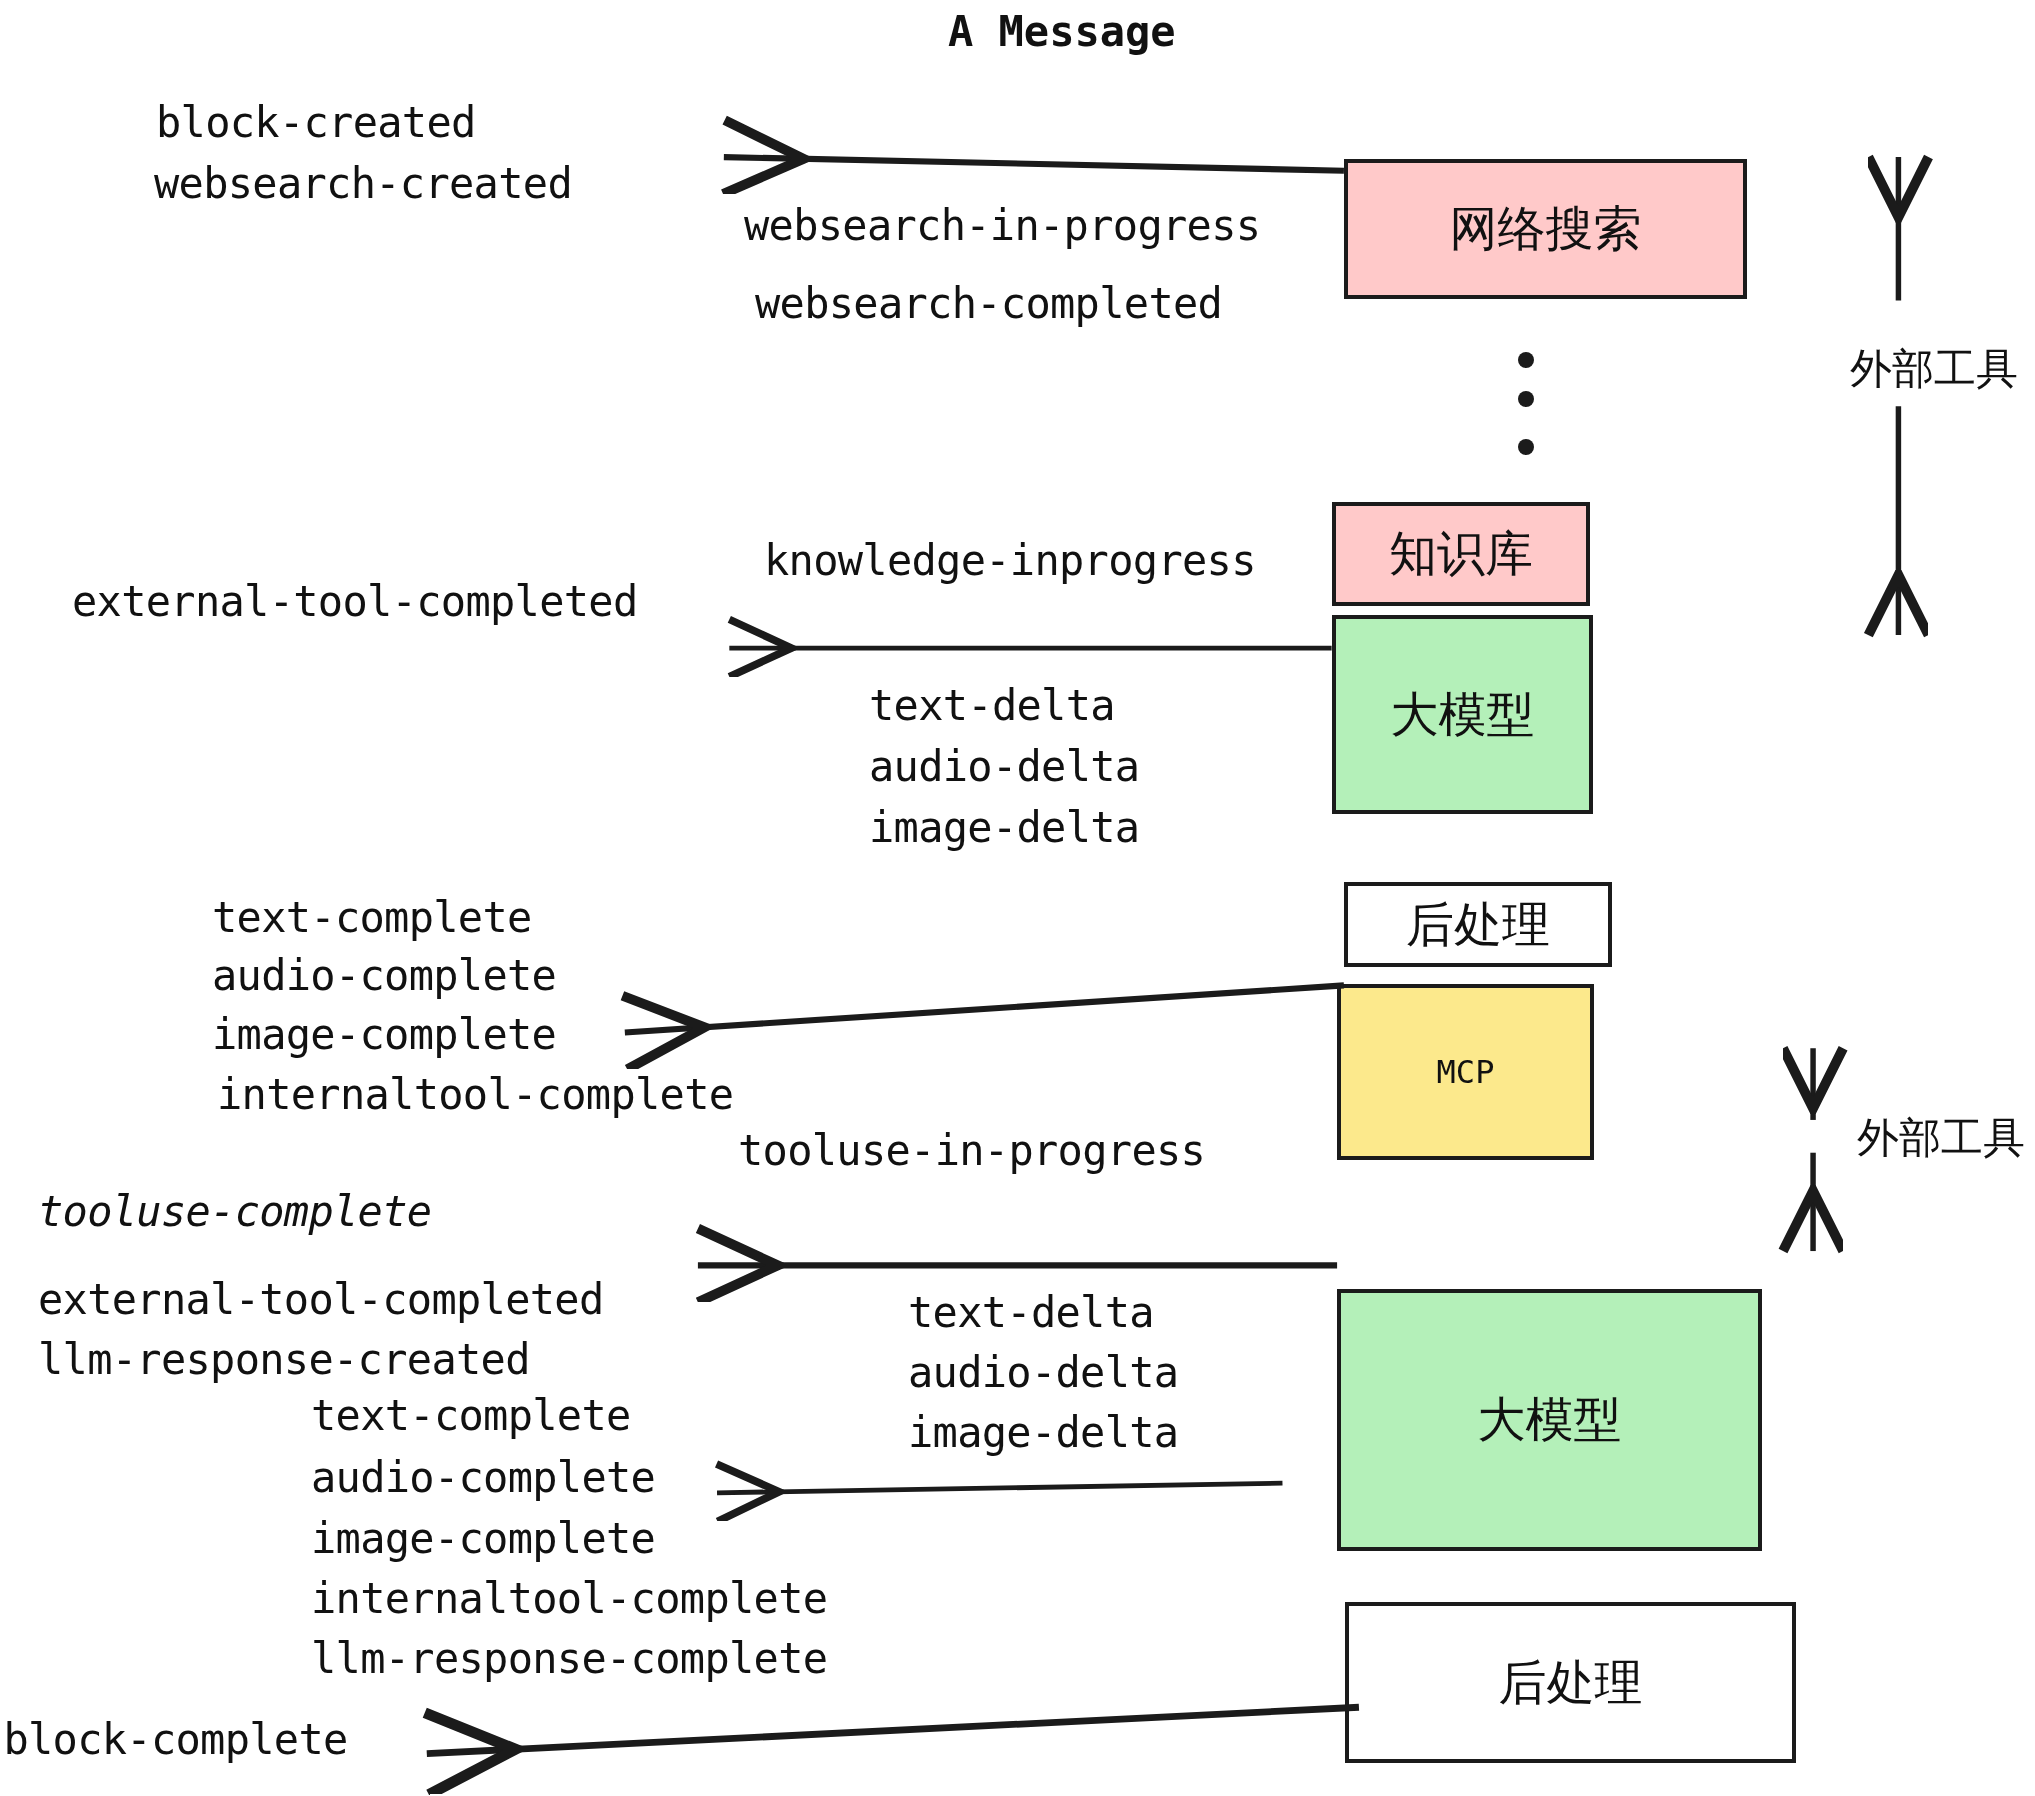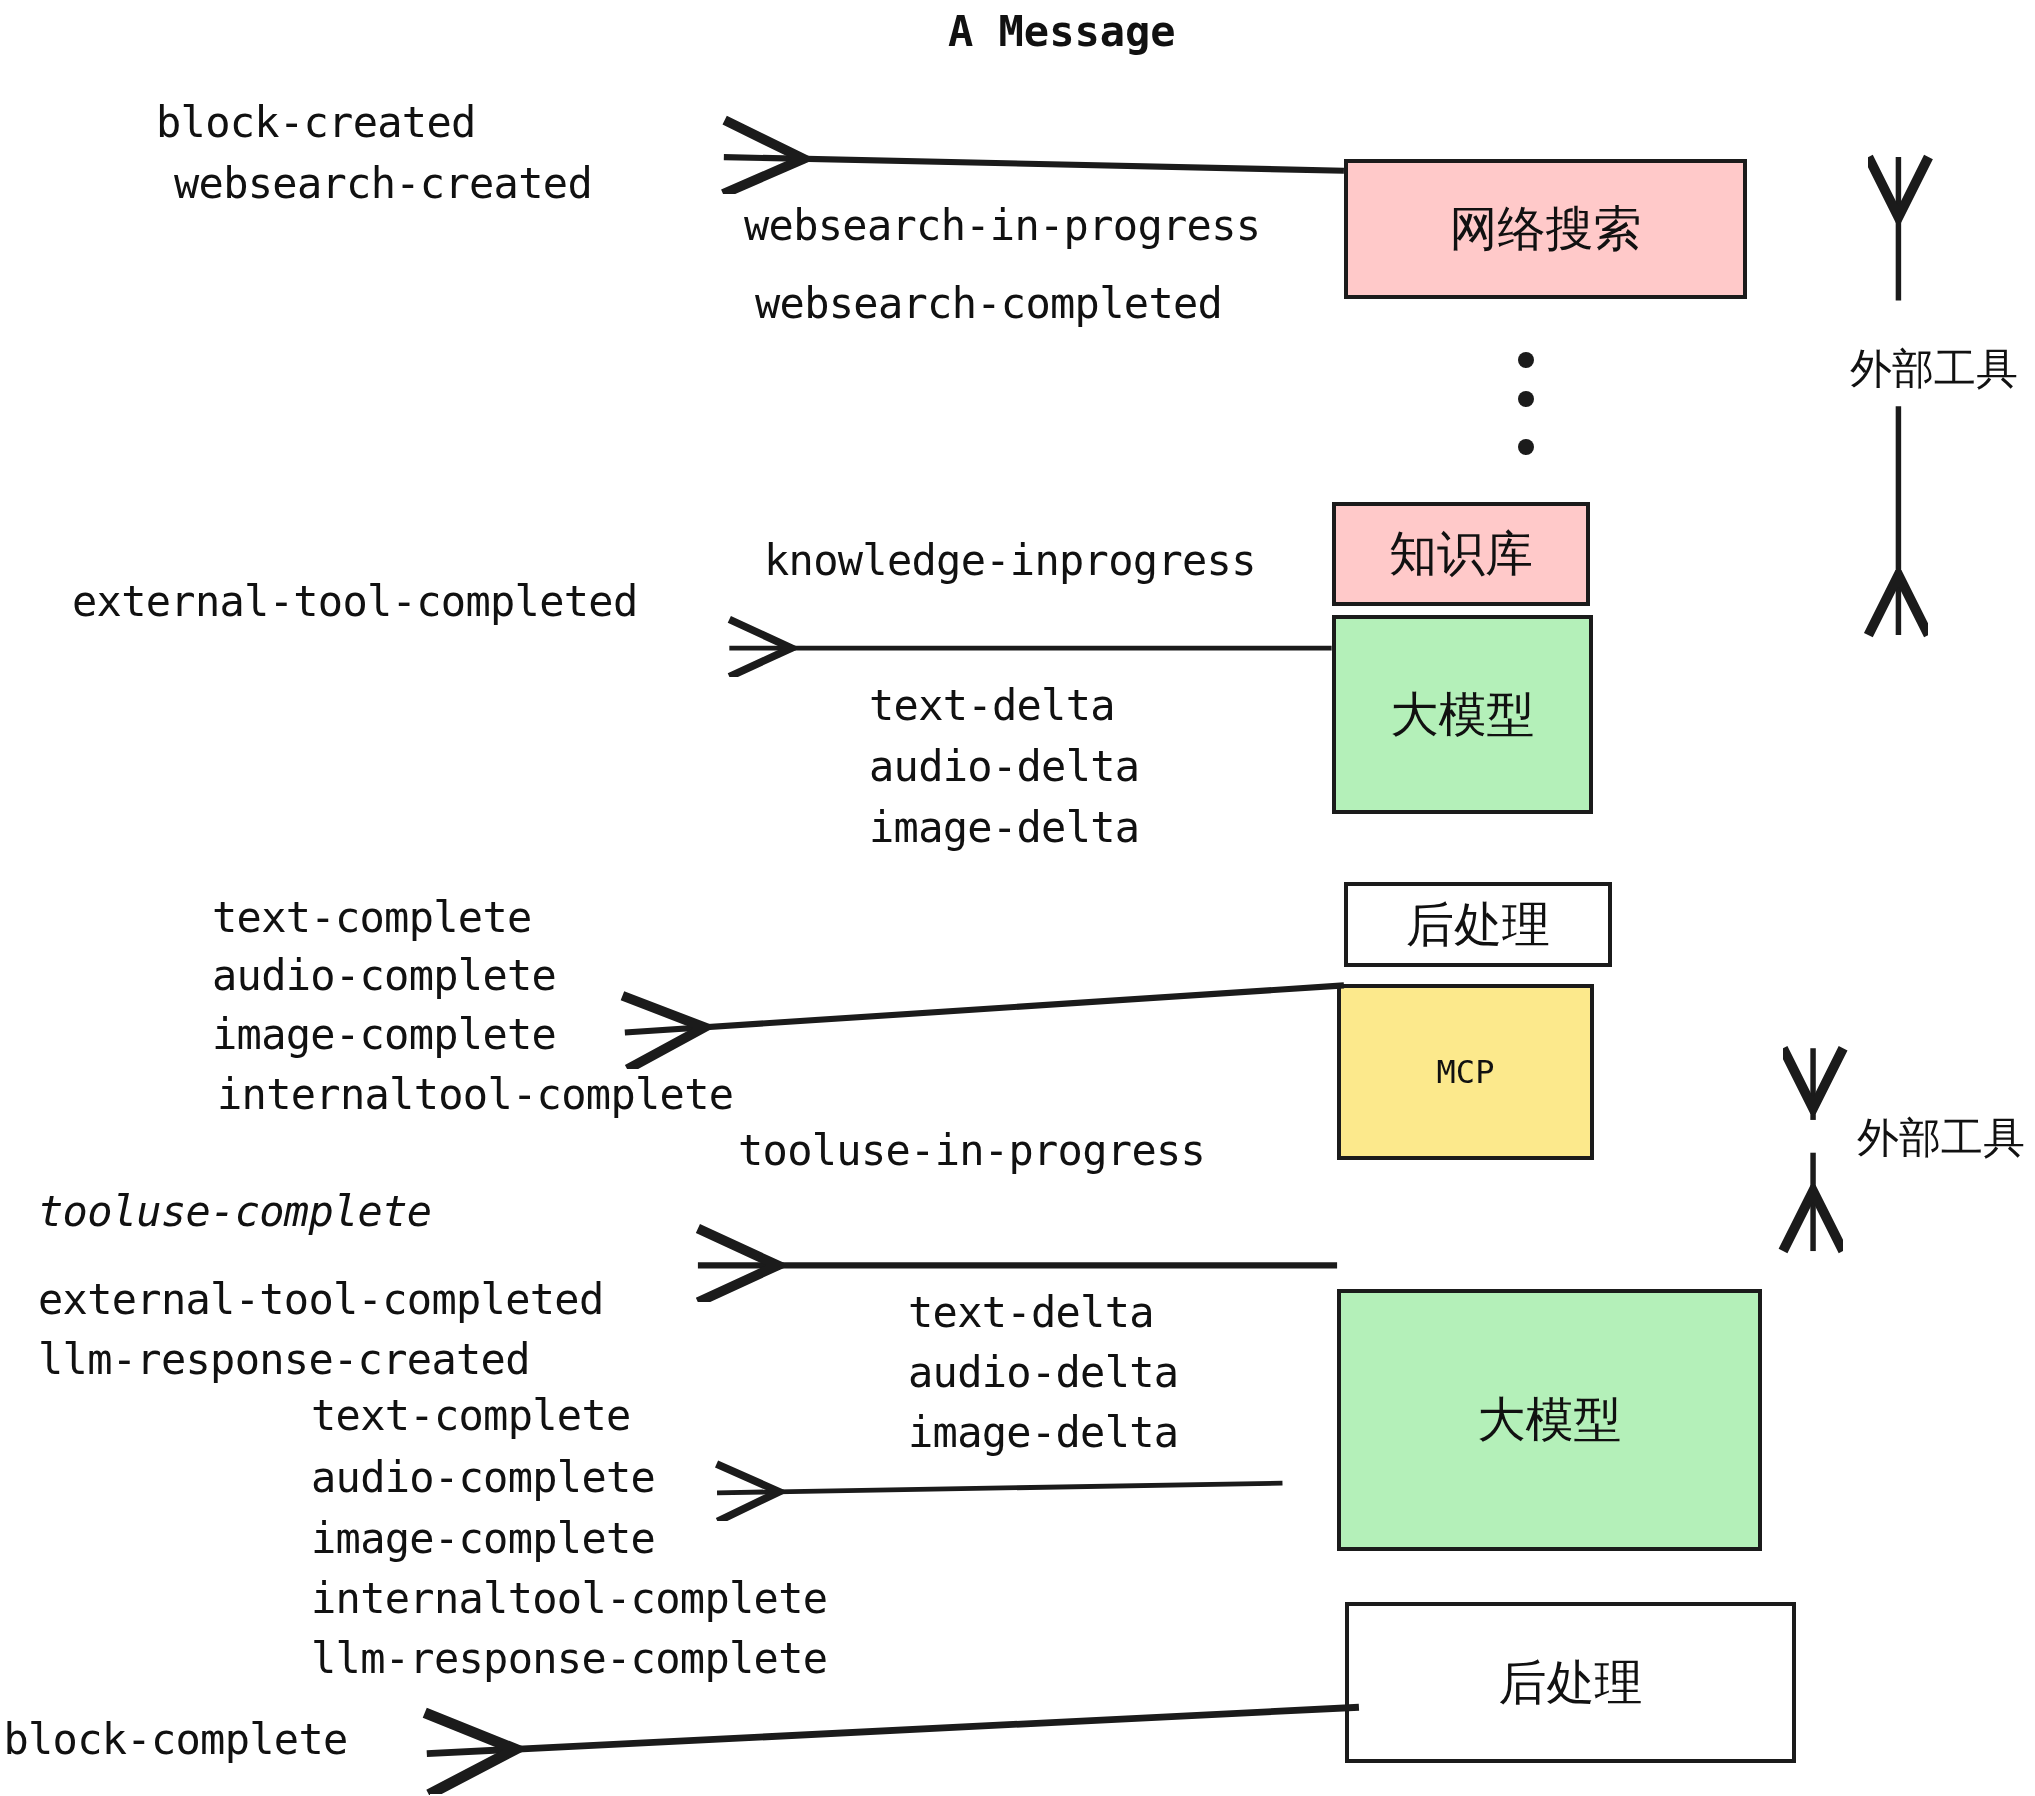--- a/index.html
+++ b/index.html
@@ -107,21 +107,21 @@
   </div>
 
   <div class="dot" style="left:1518px; top:352px;"></div>
   <div class="dot" style="left:1518px; top:391px;"></div>
   <div class="dot" style="left:1518px; top:439px;"></div>
 
   <div class="sidelabel" style="left:1837px; top:341px;">外部工具</div>
   <div class="sidelabel" style="left:1844px; top:1110px;">外部工具</div>
 
   <div class="lbl" style="left:156px;  top:102px;">block-created</div>
-  <div class="lbl" style="left:154px;  top:163px;margin-left:20px;">websearch-created</div>
+  <div class="lbl" style="left:154px;  top:163px;">websearch-created</div>
   <div class="lbl" style="left:744px; top:205px;text-align:center;">websearch-in-progress</div>
   <div class="lbl" style="left:755px; top:283px;">websearch-completed</div>
 
   <div class="lbl" style="left:764px; top:540px;">knowledge-inprogress</div>
   <div class="lbl" style="left:72px; top:581px;">external-tool-completed</div>
 
   <div class="lbl" style="left:869px; top:685px;">text-delta</div>
   <div class="lbl" style="left:869px; top:746px;">audio-delta</div>
   <div class="lbl" style="left:869px; top:807px;">image-delta</div>
 

